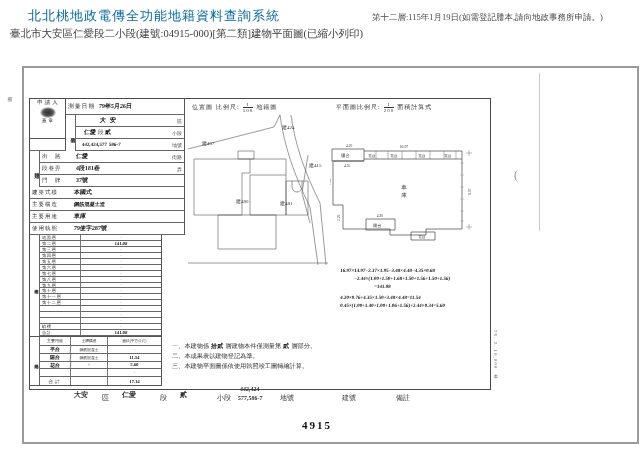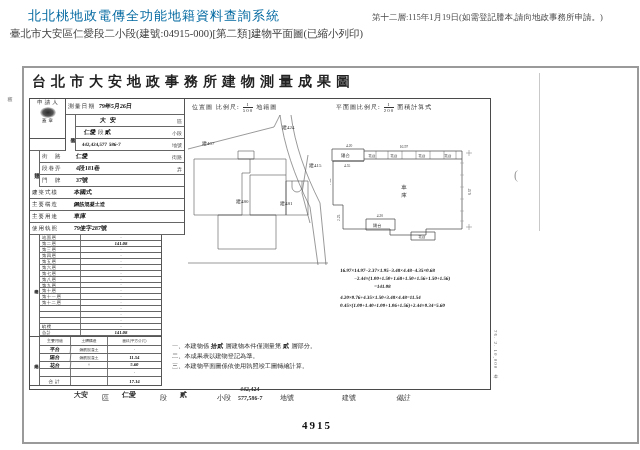--- a/index.html
+++ b/index.html
@@ -73,21 +73,20 @@
 </style>
 </head>
 <body>
 
 <div class="abs sys-title">北北桃地政電傳全功能地籍資料查詢系統</div>
 <div class="abs query-date">第十二層:115年1月19日(如需登記謄本,請向地政事務所申請。)</div>
 <div class="abs subtitle">臺北市大安區仁愛段二小段(建號:04915-000)[第二類]建物平面圖(已縮小列印)</div>
 <div class="abs margin-review">審核</div>
 
 <div class="abs" id="sheet">
-  <div class="abs" id="doc-title">台北市大安地政事務所建物測量成果圖</div>
 
   <div class="abs margin-seg hw">段二小段</div>
   <div class="abs margin-num hw">10/5</div>
 
   <div class="abs" id="form">
 
     <div class="abs" id="applicant">
       <div class="plbl">申請人</div>
       <div class="blob"></div>
       <div class="plbl" style="font-size:4.5px;">蓋章</div>
@@ -362,18 +361,18 @@
   <span class="abs strip" style="left:78px;top:325px;">區</span>
   <span class="abs strip hw" style="left:98px;">仁愛</span>
   <span class="abs strip" style="left:136px;top:325px;">段</span>
   <span class="abs strip hw" style="left:156px;">貳</span>
   <span class="abs strip" style="left:193px;top:325px;">小段</span>
   <span class="abs strip hw" style="left:216px;top:318px;font-size:6px;">442,424</span>
   <span class="abs strip hw" style="left:214px;top:327px;font-size:6px;">577,586-7</span>
   <span class="abs strip" style="left:256px;top:325px;">地號</span>
   <span class="abs strip bno" style="left:278px;top:323px;">4915</span>
   <span class="abs strip" style="left:318px;top:325px;">建號</span>
-  <span class="abs strip" style="left:372px;top:325px;font-style:italic;">備註</span>
+  <span class="abs strip" style="left:372px;top:325px;">備註</span>
 
   <div class="abs print-note">76. 2. 10,000本</div>
   <div class="abs scanline"></div>
   <div class="abs paren">(</div>
 </div>
 
 </body></html>

